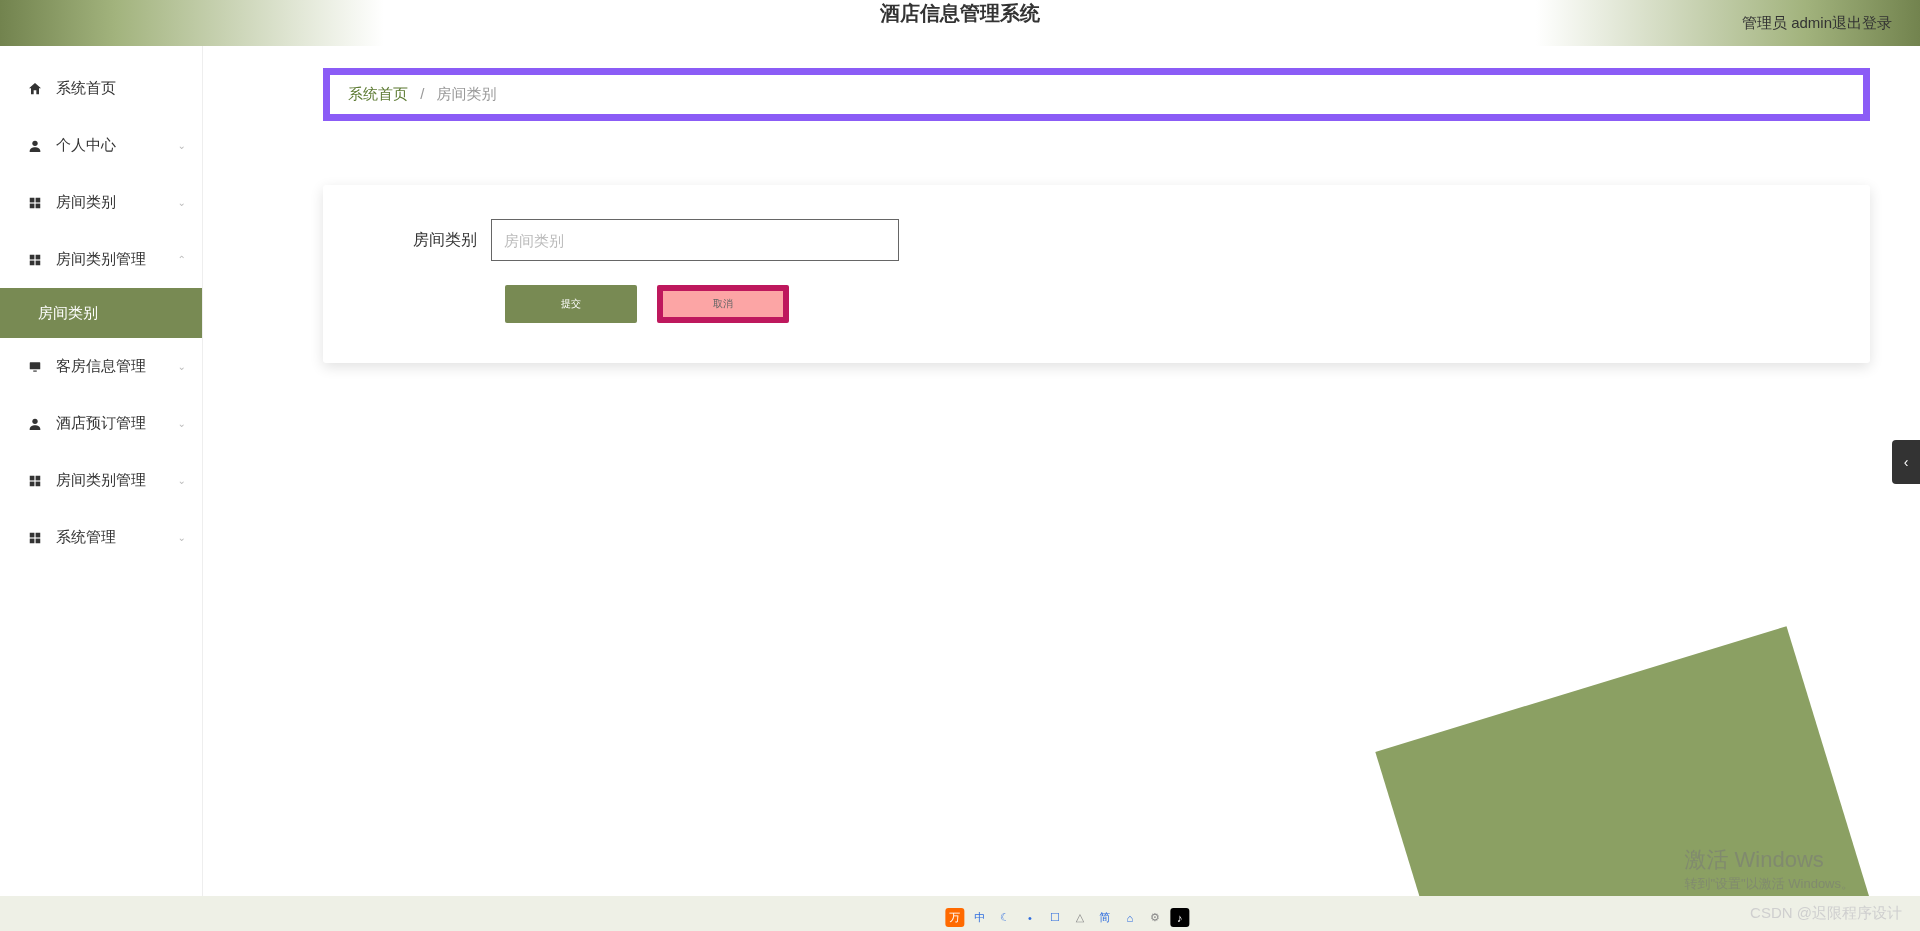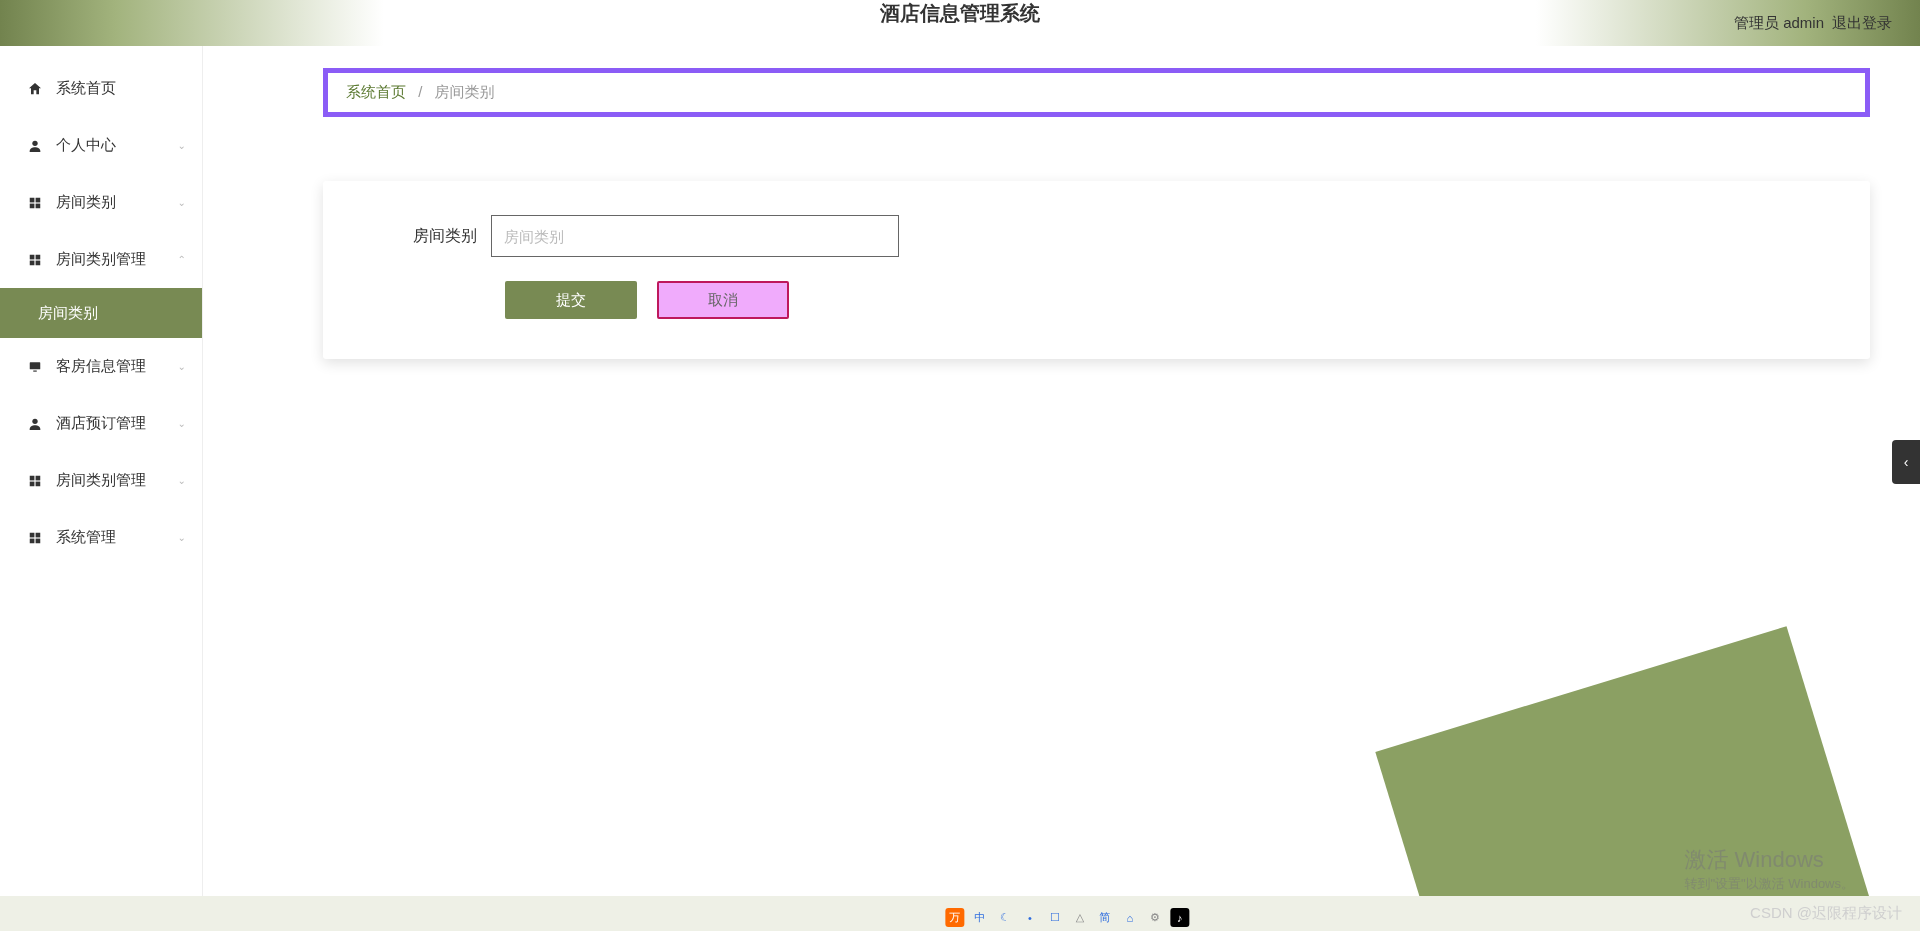--- a/index.html
+++ b/index.html
@@ -3,47 +3,47 @@
 <meta charset="utf-8">
 <style>
 * { margin:0; padding:0; box-sizing:border-box; font-family:"Microsoft YaHei","PingFang SC",Arial,sans-serif; }
 body { width:1920px; height:931px; background:#fff; overflow:hidden; position:relative; }
 
 
 .header { position:absolute; top:0; left:0; right:0; height:46px;
   background:linear-gradient(90deg,#72834e 0%,#a2b37d 6%,#ffffff 20%,#ffffff 80%,#a2b37d 94%,#72834e 100%);
   display:flex; align-items:flex-start; }
 .header-title { margin:0 auto; font-size:20px; font-weight:700; color:#333; }
-.header-right { position:absolute; right:28px; top:0; height:46px; display:flex; align-items:center; gap:8px; font-size:15px; color:#333; }
+.header-right { position:absolute; right:28px; top:0; height:46px; display:flex; align-items:center; gap:0; font-size:15px; color:#333; }
 .header-right span { cursor:pointer; }
 
 
 .sidebar { position:absolute; top:46px; left:0; width:203px; bottom:0; background:#fff; border-right:1px solid #eee; padding-top:14px; }
 .menu-item { height:57px; display:flex; align-items:center; padding:0 18px 0 26px; font-size:15px; color:#333; cursor:pointer; position:relative; }
 .menu-item .mi-icon { width:18px; height:18px; margin-right:12px; display:flex; align-items:center; justify-content:center; color:#333; }
 .menu-item .mi-arrow { position:absolute; right:16px; font-size:10px; color:#bbb; }
 .menu-sub { height:50px; display:flex; align-items:center; padding-left:38px; font-size:15px; cursor:pointer; }
 .menu-sub.active { background:#788a53; color:#fff; }
 
 
 .main { position:absolute; top:46px; left:203px; right:0; bottom:0; padding:22px 50px 0 120px; }
-.breadcrumb { border:5px solid #8b5cf6; background:#fff; padding:10px 18px; font-size:15px; color:#333; }
+.breadcrumb { border:7px solid #8b5cf6; background:#fff; padding:10px 18px; font-size:15px; color:#333; }
 .breadcrumb .bc-home { color:#5c7a32; cursor:pointer; }
 .breadcrumb .bc-sep { margin:0 8px; color:#999; }
 .breadcrumb .bc-cur { color:#999; }
 
 .card { margin-top:64px; background:#fff; border-radius:3px; box-shadow:0 4px 14px rgba(0,0,0,.12); padding:34px 40px 40px 40px; }
 .form-row { display:flex; align-items:center; }
 .form-label { width:128px; text-align:right; padding-right:14px; font-size:16px; color:#333; }
 .form-input { width:408px; height:42px; border:1px solid #666; padding:0 12px; font-size:15px; color:#333; outline:none; }
 .form-input::placeholder { color:#bbb; }
 .btn-row { margin-top:24px; padding-left:142px; display:flex; gap:20px; }
-.btn { width:132px; height:38px; border:none; border-radius:2px; font-size:15px; cursor:pointer; }
+.btn { width:132px; height:38px; border:none; border-radius:2px; font-size:10px; cursor:pointer; }
 .btn-primary { background:#788a53; color:#fff; }
-.btn-default { background:#f0abfc; color:#666; border:2px solid #be185d; }
+.btn-default { background:#fca5a5; color:#666; border:6px solid #be185d; }
 
 
 .bg-strip { position:absolute; left:0; right:0; bottom:0; height:35px; background:#eef0e6; }
 .bg-block { position:absolute; right:70px; bottom:-120px; width:430px; height:370px; background:#8ba063; transform:rotate(-17deg); }
 .activate { position:absolute; right:66px; bottom:38px; color:rgba(120,120,120,.55); font-size:22px; pointer-events:none; }
 .activate small { display:block; font-size:13px; color:rgba(120,120,120,.55); }
 .watermark { position:absolute; right:18px; bottom:8px; color:#cfcfcf; font-size:15px; pointer-events:none; }
 
 
 .drawer-tab { position:absolute; right:0; top:440px; width:28px; height:44px; background:#333; border-radius:4px 0 0 4px; color:#fff; display:flex; align-items:center; justify-content:center; font-size:14px; cursor:pointer; }

